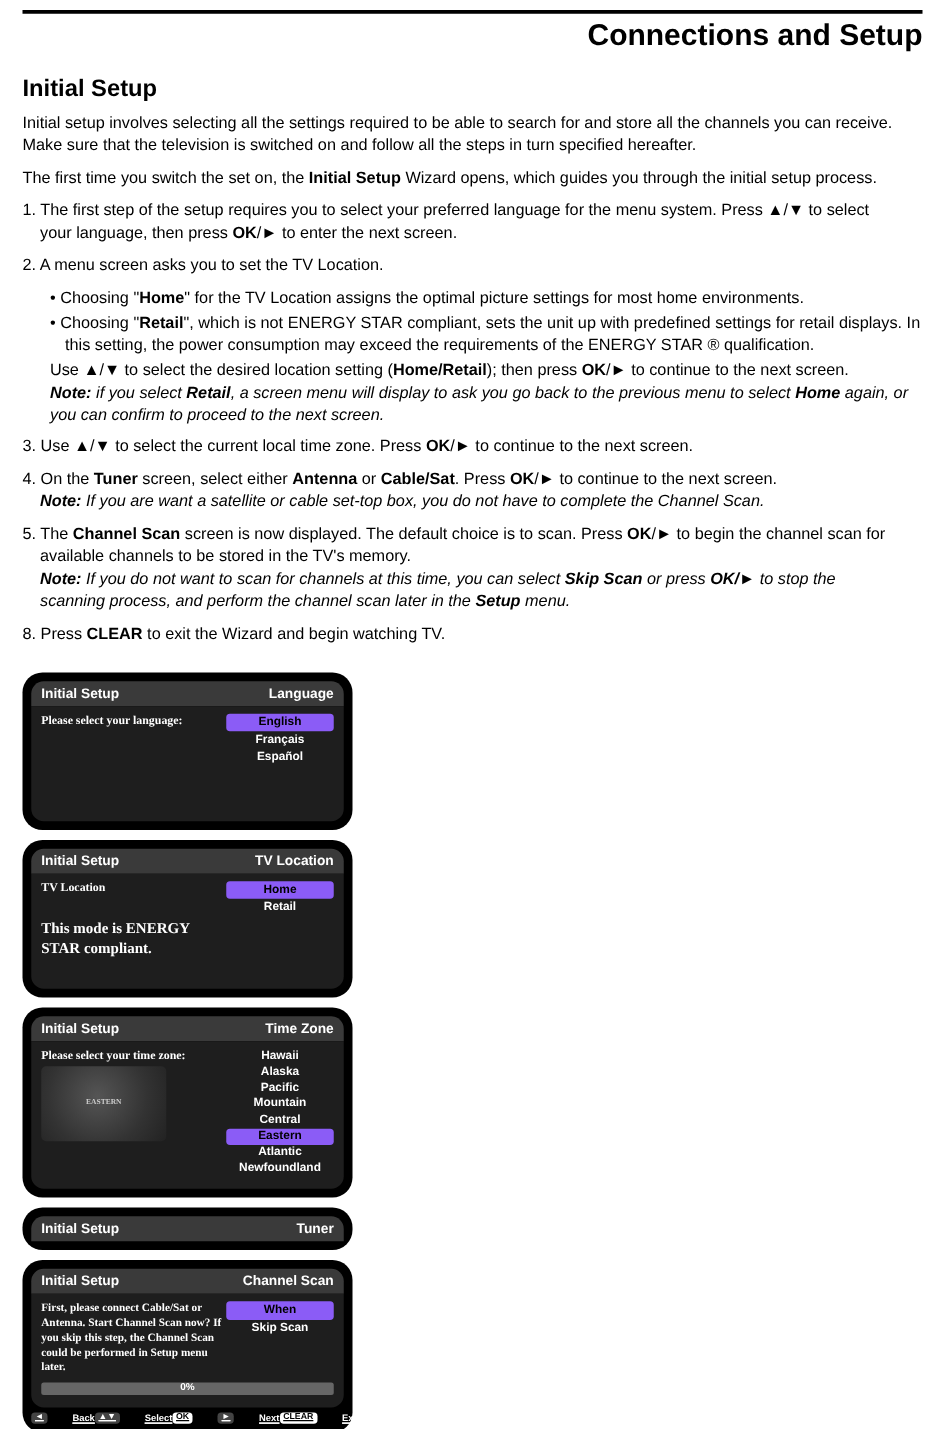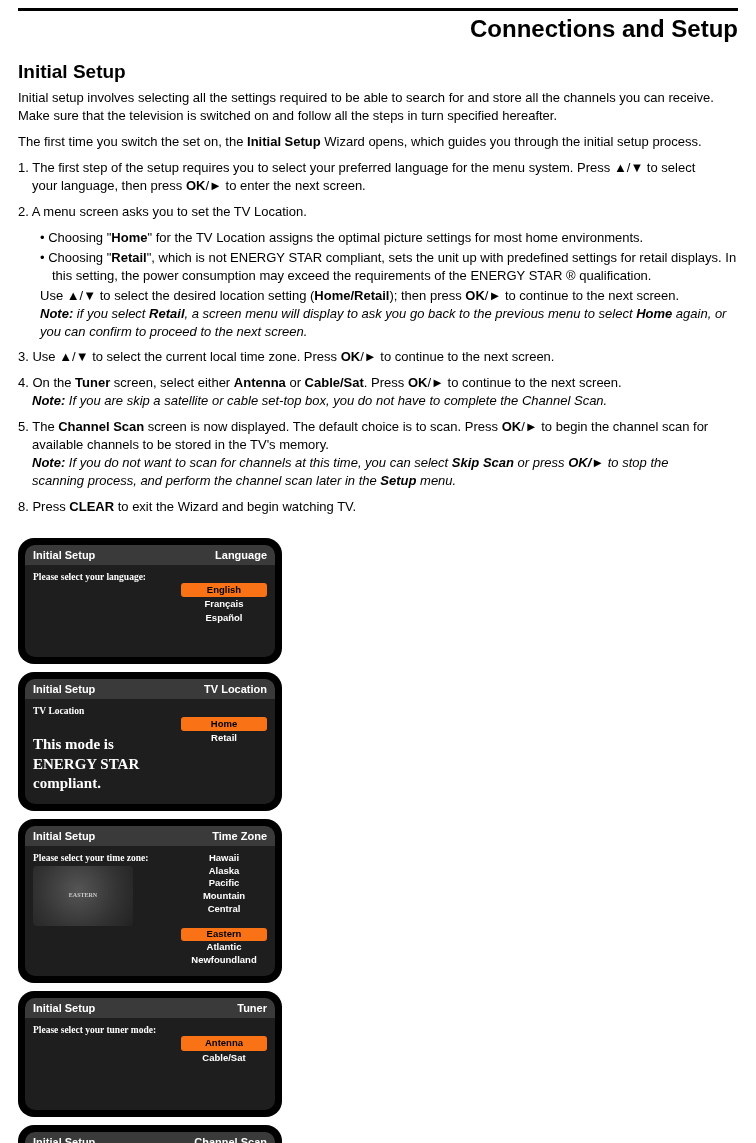--- a/index.html
+++ b/index.html
@@ -55,21 +55,21 @@
     background: #1e1e1e;
     border-radius: 0 0 10px 10px;
     padding: 6px 8px 10px 8px;
     min-height: 92px;
     position: relative;
     display: flex;
   }
   .sb-left { flex: 1; font-weight: bold; font-size: 9.5px; line-height: 1.3; font-family: Liberation Serif, serif; }
   .sb-right { width: 86px; text-align: center; font-weight: bold; font-size: 9.5px; line-height: 1.5; }
   .opt { display: block; padding: 0 2px; }
-  .opt.selected { background: #f97316; color: #000; border-radius: 3px; margin-top: 12px; }
+  .opt.selected { background: #8b5cf6; color: #000; border-radius: 3px; }
   .map {
     width: 100px; height: 60px;
     background: radial-gradient(circle at 45% 40%, #555 0%, #333 60%, #222 100%);
     border-radius: 4px;
     margin-top: 2px;
     display:flex; align-items:center; justify-content:center;
     font-size:6px; font-weight:bold; color:#ccc;
   }
   .progress-outer { margin-top: 6px; }
   .progress-bar {
@@ -79,24 +79,24 @@
     position: relative;
   }
   .progress-label {
     position:absolute; left:50%; top:-1px; transform:translateX(-50%);
     font-size:8px; font-weight:bold; color:#fff;
   }
   .nav-hints {
     display:flex; justify-content:space-around; font-size:7.5px;
     margin-top:4px; font-weight:bold;
   }
-  .nav-hints span { display:flex; align-items:center; gap:20px;}
+  .nav-hints span { display:flex; gap:20px;text-decoration:underline;}
   .key { background:#fff; color:#000; border-radius:3px; padding:0 3px; font-size:7px;}
   .key.dark { background:#444; color:#fff; }
-  .note-line { font-size: 15px; margin-top:4px; }
+  .note-line { font-size: 12px; margin-top:4px; }
 
   .footer {
     position: absolute;
     bottom: 8px;
     left: 18px; right: 18px;
     text-align: center;
   }
   .bottom-rule { border-top: 2px solid #000; margin-bottom: 4px;}
   .page-num { font-size: 12px; }
 </style>
@@ -131,21 +131,21 @@
         <span>Use ▲/▼ to select the desired location setting (</span><b>Home/Retail</b><span>); then press </span><b>OK</b><span>/► to continue to the next screen.</span><br>
         <i><b>Note:</b><span> if you select </span><b>Retail</b><span>, a screen menu will display to ask you go back to the previous menu to select </span><b>Home</b><span> again, or you can confirm to proceed to the next screen.</span></i>
       </p>
 
       <p class="step">
         <span>3. Use ▲/▼ to select the current local time zone. Press </span><b>OK</b><span>/► to continue to the next screen.</span>
       </p>
 
       <p class="step">
         <span>4. On the </span><b>Tuner</b><span> screen, select either </span><b>Antenna</b><span> or </span><b>Cable/Sat</b><span>. Press </span><b>OK</b><span>/► to continue to the next screen.</span><br>
-        <i><b>Note:</b><span> If you are skip a satellite or cable set-top box, you do not have to complete the Channel Scan.</span></i>
+        <i><b>Note:</b><span> If you are want a satellite or cable set-top box, you do not have to complete the Channel Scan.</span></i>
       </p>
 
       <p class="step">
         <span>5. The </span><b>Channel Scan</b><span> screen is now displayed. The default choice is to scan. Press </span><b>OK</b><span>/► to begin the channel scan for available channels to be stored in the TV's memory.</span><br>
         <i><b>Note:</b><span> If you do not want to scan for channels at this time, you can select </span><b>Skip Scan</b><span> or press </span><b>OK/►</b><span> to stop the scanning process, and perform the channel scan later in the </span><b>Setup</b><span> menu.</span></i>
       </p>
 
       <p class="step">
         <span>8. Press </span><b>CLEAR</b><span> to exit the Wizard and begin watching TV.</span>
       </p>
@@ -208,36 +208,30 @@
             <span class="opt">Newfoundland</span>
           </div>
         </div>
       </div>
 
       <div class="screen">
         <div class="screen-header">
           <span>Initial Setup</span>
           <span>Tuner</span>
         </div>
-        <div class="screen-body">
-          <div class="sb-left">Please select your tuner mode:</div>
-          <div class="sb-right">
-            <span class="opt selected">Antenna</span>
-            <span class="opt">Cable/Sat</span>
-          </div>
-        </div>
       </div>
 
       <div class="screen">
         <div class="screen-header">
           <span>Initial Setup</span>
           <span>Channel Scan</span>
         </div>
         <div class="screen-body" style="display:block; min-height:auto;">
           <div style="display:flex;">
+            <div class="sb-left" style="font-size:9px;">First, please connect Cable/Sat or Antenna. Start Channel Scan now? If you skip this step, the Channel Scan could be performed in Setup menu later.</div>
             <div class="sb-right">
               <span class="opt selected">When</span>
               <span class="opt">Skip Scan</span>
             </div>
           </div>
           <div class="progress-outer">
             <div class="progress-bar">
               <span class="progress-label">0%</span>
             </div>
           </div>

